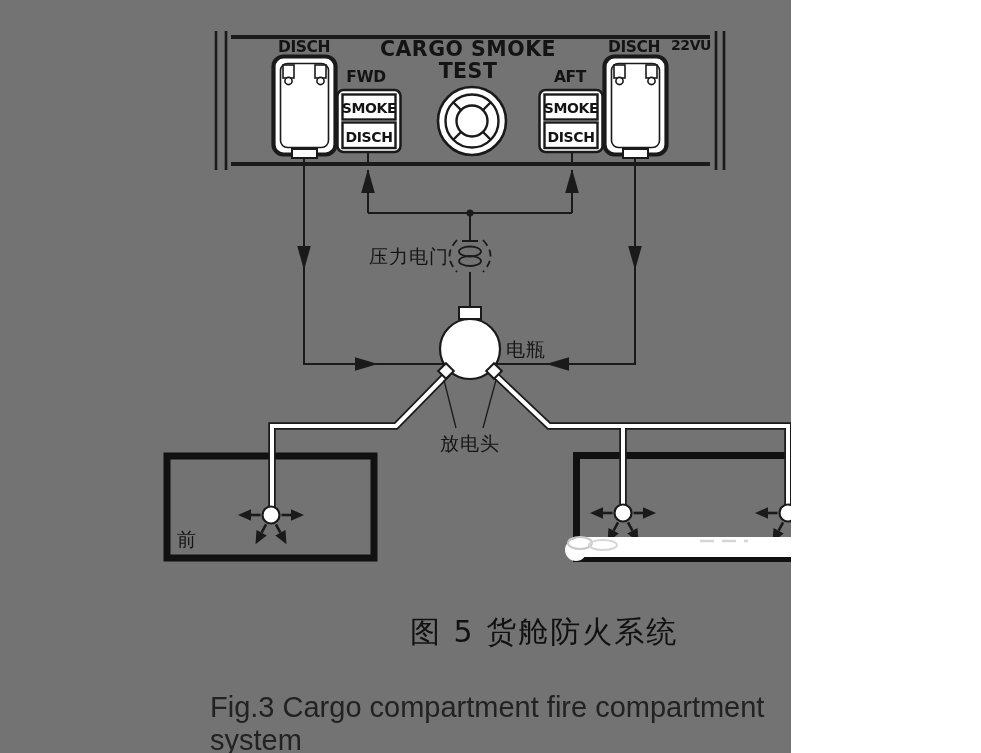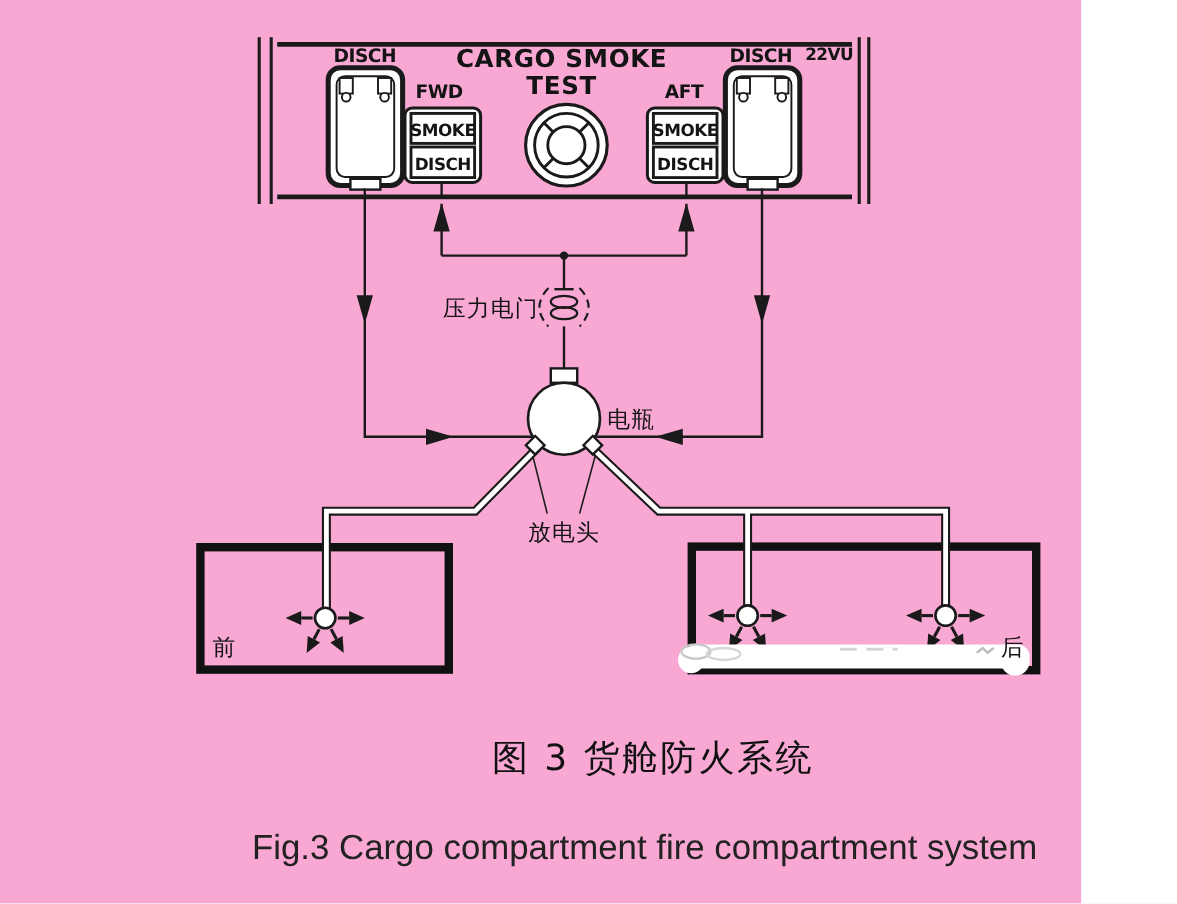--- a/index.html
+++ b/index.html
@@ -1,16 +1,16 @@
 <!DOCTYPE html>
 <html><head>
 <meta charset="utf-8">
 <style>
   html,body{margin:0;padding:0;background:#ffffff;}
-  .page{position:relative;width:901px;height:753px;background:#f9a8d4;overflow:hidden;
+  .page{position:relative;width:791px;height:753px;background:#737373;overflow:hidden;
         font-family:"DejaVu Sans","Liberation Sans",sans-serif;}
   svg text{font-family:"DejaVu Sans","Liberation Sans",sans-serif;fill:#141414;}
   .tp{font-weight:700;letter-spacing:-0.4px;}
   .tp15{font-size:15.5px;}
   .tp14{font-size:14px;}
   .tp20{font-size:20.5px;letter-spacing:0.5px;}
   .cjk{font-size:19px;letter-spacing:1px;}
   .caption-cn{position:absolute;left:410px;top:612px;font-size:30px;color:#111;
               letter-spacing:2px;font-family:"DejaVu Sans",sans-serif;}
   .caption-en{position:absolute;left:210px;top:691px;font-size:29px;color:#222;
@@ -168,15 +168,15 @@
       <ellipse cx="603" cy="545" rx="14" ry="5" fill="none" stroke="#d6d6d6" stroke-width="2"></ellipse>
       <line x1="700" y1="541" x2="748" y2="541" stroke="#d6d6d6" stroke-width="2.5" stroke-dasharray="14 8"></line>
       <path d="M814,544 l5,-4 l4,4 l5,-4" fill="none" stroke="#bdbdbd" stroke-width="2"></path>
     </g>
 
     <text x="177" y="546" text-anchor="start" class="cjk">前</text>
     <text x="834" y="546" text-anchor="start" class="cjk">后</text>
   </svg>
 
   
-  <div class="caption-cn">图 3 货舱防火系统</div>
+  <div class="caption-cn">图 5 货舱防火系统</div>
   <div class="caption-en">Fig.3 Cargo compartment fire compartment system</div>
 </div>
 
 </body></html>

